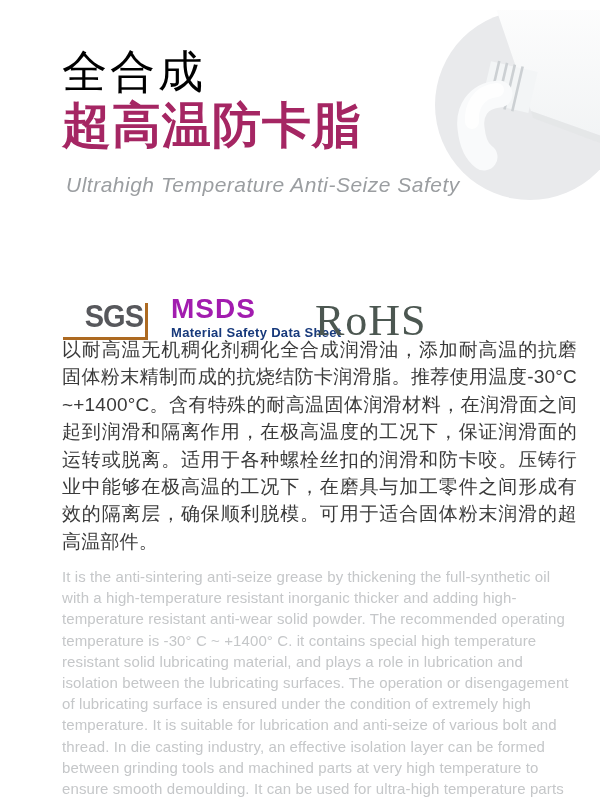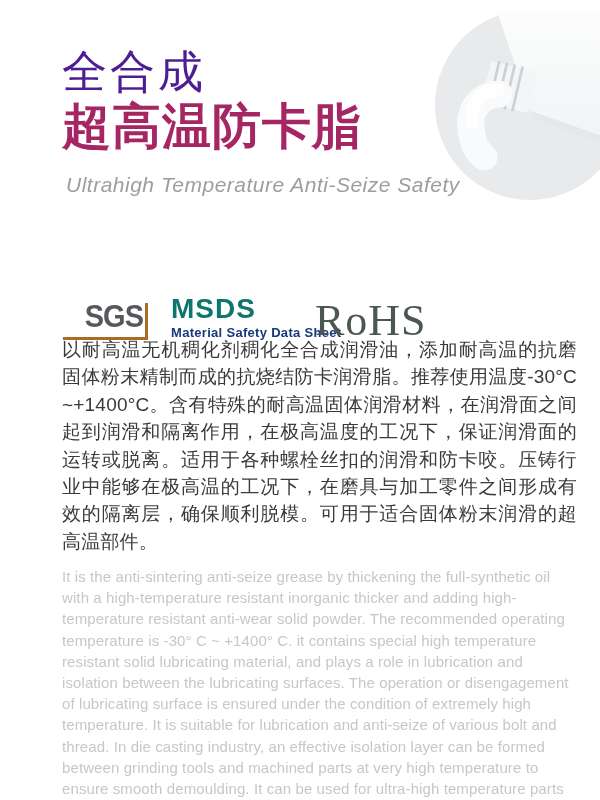--- a/index.html
+++ b/index.html
@@ -6,26 +6,26 @@
   body{
     width:600px;height:800px;position:relative;overflow:hidden;
     background:#ffffff;font-family:"Liberation Sans",sans-serif;
     -webkit-font-smoothing:antialiased;
   }
   .page{position:absolute;inset:0;}
 
   
   .title-block{position:absolute;left:62px;top:46px;}
   .title-cn-1{
-    font-size:45px;line-height:52px;color:#4c1d95;font-weight:500;
+    font-size:45px;line-height:52px;color:#000000;font-weight:500;
     letter-spacing:3px;font-family:"Liberation Sans",sans-serif;
   }
   .title-cn-2{
     font-size:49px;line-height:56px;color:#a52663;font-weight:700;
-    letter-spacing:1px;margin-top:0px;
+    letter-spacing:1px;margin-top:0px;font-family:Liberation Serif, serif;
   }
   .subtitle{
     position:absolute;left:66px;top:170px;width:520px;
     font-style:italic;color:#9b9ea1;font-weight:500;
   }
   .subtitle div{font-size:21px;line-height:29px;letter-spacing:0.5px;}
 
   
   .product-photo{position:absolute;left:435px;top:10px;}
 
@@ -38,21 +38,21 @@
   .sgs .sgs-text{
     display:inline-block;font-size:29px;line-height:33px;font-weight:700;
     color:#57585c;letter-spacing:-1px;transform:scaleY(1.05);transform-origin:bottom;
     padding-right:4px;
   }
   .sgs .sgs-bar{
     position:absolute;right:-1px;top:2px;width:3px;height:37px;background:#ad6a21;
   }
   .msds{margin-left:24px;width:110px;text-align:left;}
   .msds .msds-text{
-    font-size:28px;line-height:28px;font-weight:700;color:#0f766e;letter-spacing:1px;
+    font-size:28px;line-height:28px;font-weight:700;color:#a21caf;letter-spacing:1px;
   }
   .msds .msds-sub{
     margin-top:2px;font-size:13px;font-weight:700;color:#17397b;
     letter-spacing:0.3px;white-space:nowrap;
   }
   .rohs{
     margin-left:34px;font-family:"Liberation Serif",serif;
     font-size:44px;line-height:38px;font-weight:400;color:#4c5751;letter-spacing:1px;
   }
 

